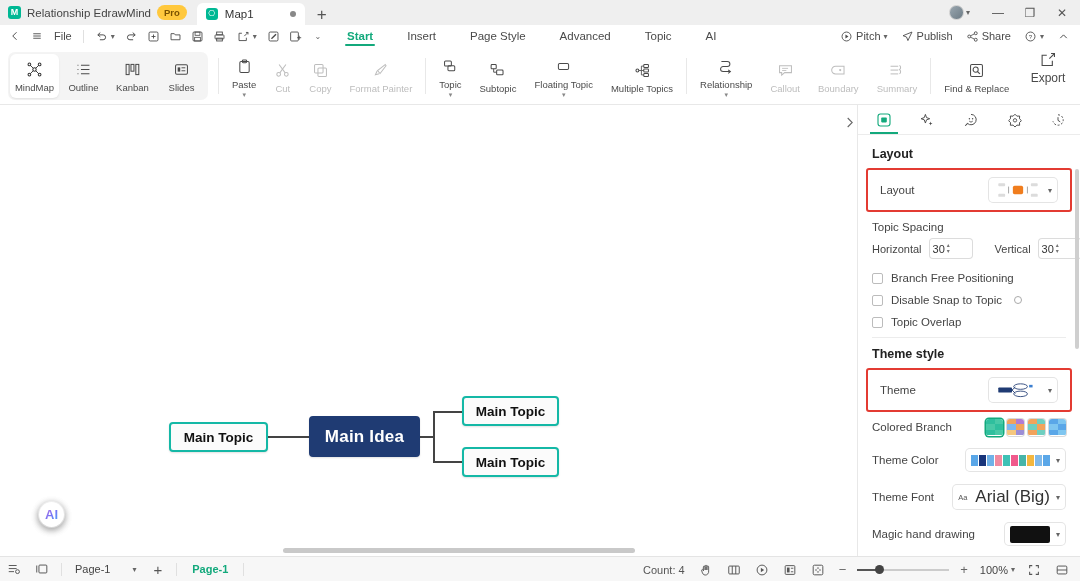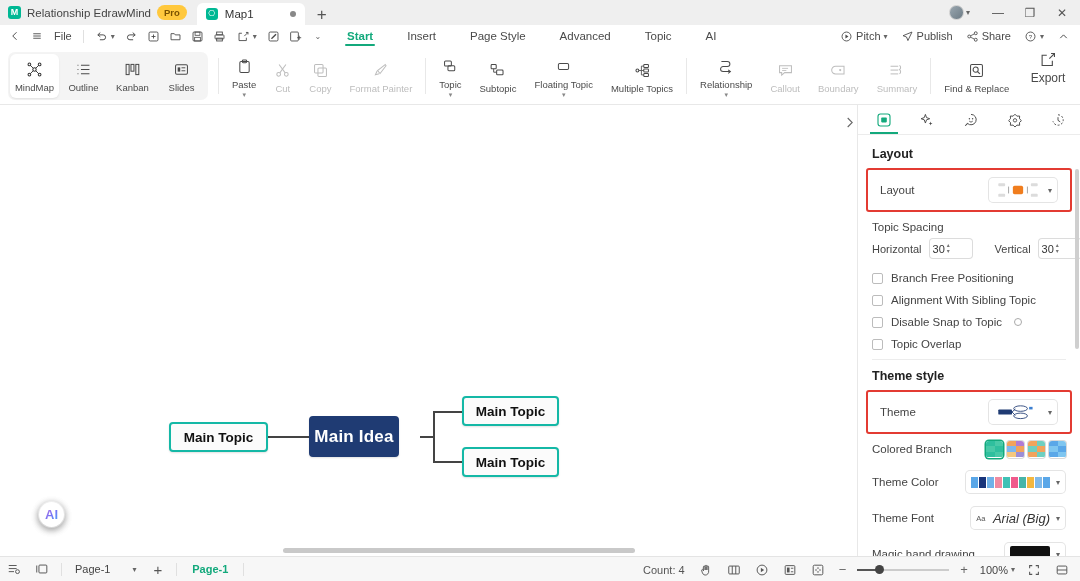--- a/index.html
+++ b/index.html
@@ -651,21 +651,21 @@
   <div class="body">
 
     <div class="canvas">
 
       <div class="edge" style="left:268px; top:331px; width:42px; height:2px;"></div>
       <div class="edge" style="left:420px; top:331px; width:15px; height:2px;"></div>
       <div class="edge" style="left:433px; top:306px; width:2px; height:52px;"></div>
       <div class="edge" style="left:433px; top:306px; width:30px; height:2px;"></div>
       <div class="edge" style="left:433px; top:356px; width:30px; height:2px;"></div>
 
-      <div class="node center" style="left:309px; top:311px; width:90px; height:41px;">Main Idea</div>
+      <div class="node center" style="left:309px; top:311px; width:111px; height:41px;">Main Idea</div>
       <div class="node leaf" style="left:169px; top:317px; width:99px; height:30px;">Main Topic</div>
       <div class="node leaf" style="left:462px; top:291px; width:97px; height:30px;">Main Topic</div>
       <div class="node leaf" style="left:462px; top:342px; width:97px; height:30px;">Main Topic</div>
 
       <div class="ai-fab-bg"></div>
       <div class="ai-fab">AI</div>
 
       <div class="hscroll"></div>
     </div>
 
@@ -754,24 +754,20 @@
                   <span>▴</span>
                   <span>▾</span>
                 </span>
             </span>
           </div>
         </div>
 
         <div class="cb-row">
           <span class="cb"></span>
           <span class="cb-label">Branch Free Positioning</span>
-        </div>
-        <div class="cb-row">
-          <span class="cb"></span>
-          <span class="cb-label">Alignment With Sibling Topic</span>
         </div>
         <div class="cb-row">
           <span class="cb"></span>
           <span class="cb-label">Disable Snap to Topic</span>
           <span class="info-dot"></span>
         </div>
         <div class="cb-row">
           <span class="cb"></span>
           <span class="cb-label">Topic Overlap</span>
         </div>
@@ -854,21 +850,21 @@
           </span>
         </div>
 
         <div class="row">
           <span class="row-label">Theme Font</span>
           <span class="ctrl" style="min-width:90px;justify-content:space-between;">
             <span style="display:flex;align-items:center;gap:5px;">
               <svg width="12" height="10" viewBox="0 0 14 12">
                   <text x="0" y="9" font-size="9" fill="#555" font-family="Liberation Sans, sans-serif">Aa</text>
                 </svg>
-              <span style="font-size:13px;color:#333;font-style:italic;">Arial (Big)</span>
+              <span style="font-size:17px;color:#333;">Arial (Big)</span>
             </span>
             <span class="chev">▾</span>
           </span>
         </div>
 
         <div class="row">
           <span class="row-label">Magic hand drawing</span>
           <span class="ctrl">
             <span class="mhd-box"></span>
             <span class="chev">▾</span>

